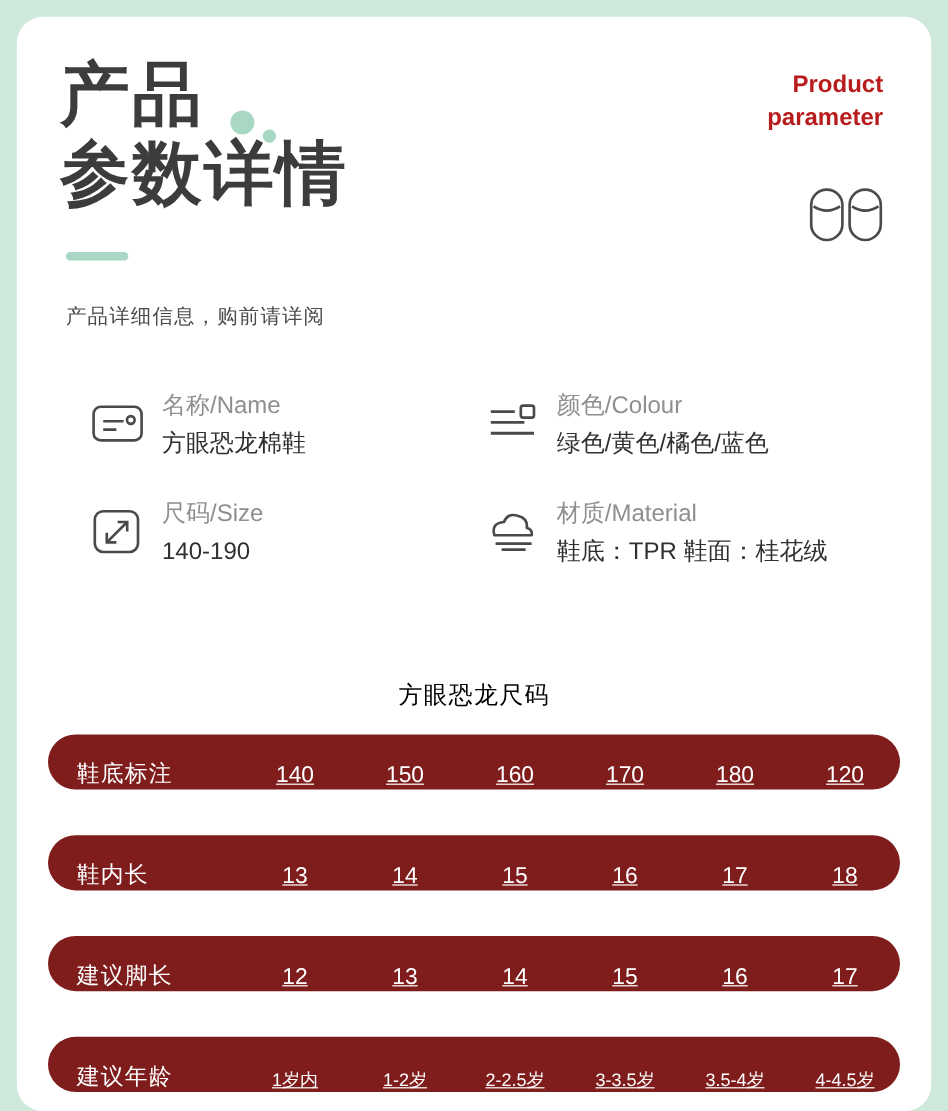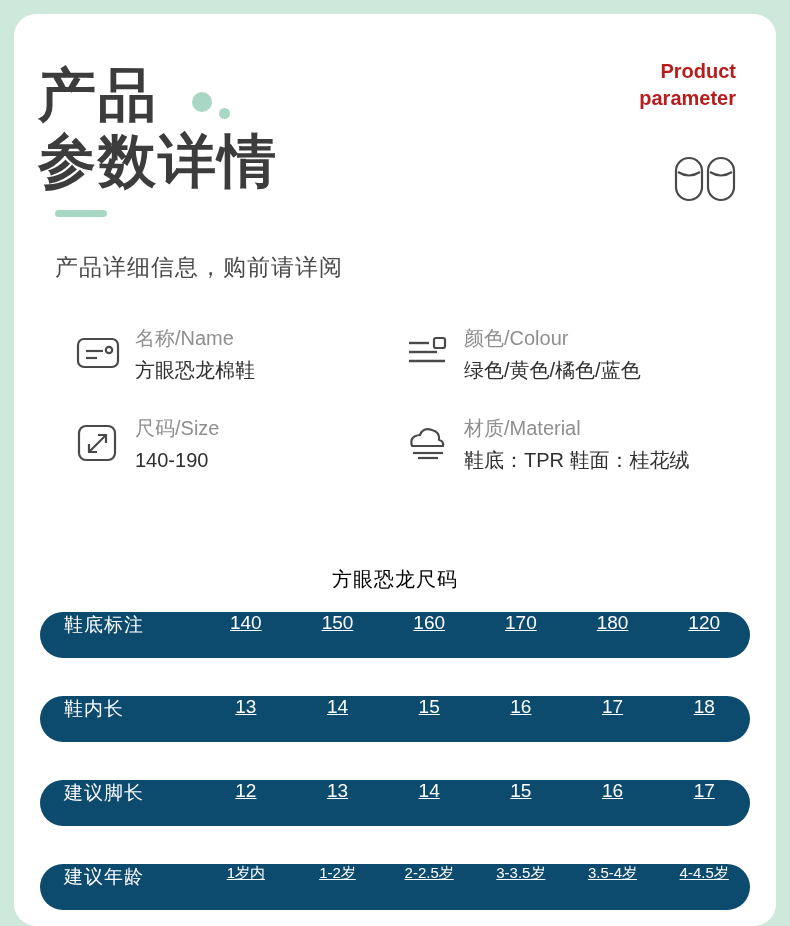--- a/index.html
+++ b/index.html
@@ -24,23 +24,22 @@
     overflow: hidden;
   }
 
   
   .header {
     position: relative;
     height: 230px;
   }
   .title-block {
     position: absolute;
-    left: 24px;
+    left: 36px;
     top: 32px;
-    margin-top: 16px;
   }
   .title-line {
     font-size: 58px;
     font-weight: bold;
     color: #3c3c3c;
     line-height: 66px;
     letter-spacing: 2px;
   }
   .dot-big {
     position: absolute;
@@ -83,21 +82,21 @@
     position: absolute;
     right: 40px;
     top: 142px;
     width: 62px;
     height: 46px;
   }
   .subtitle {
     position: absolute;
     left: 41px;
     top: 238px;
-    font-size: 23px;
+    font-size: 17px;
     color: #4a4a4a;
     letter-spacing: 1px;
   }
 
   
   .specs {
     position: absolute;
     left: 0;
     top: 310px;
     width: 762px;
@@ -143,23 +142,23 @@
     letter-spacing: 1px;
   }
   .table {
     position: absolute;
     top: 598px;
     left: 26px;
     width: 710px;
   }
   .trow {
     display: flex;
-    align-items: flex-start;
+    align-items: flex-end;
     height: 46px;
-    background: #0c4a6e;
+    background: #7f1d1d;
     border-radius: 23px;
     margin-bottom: 38px;
     color: #ffffff;
   }
   .tlabel {
     width: 160px;
     flex: 0 0 160px;
     padding-left: 24px;
     box-sizing: border-box;
     font-size: 19px;

